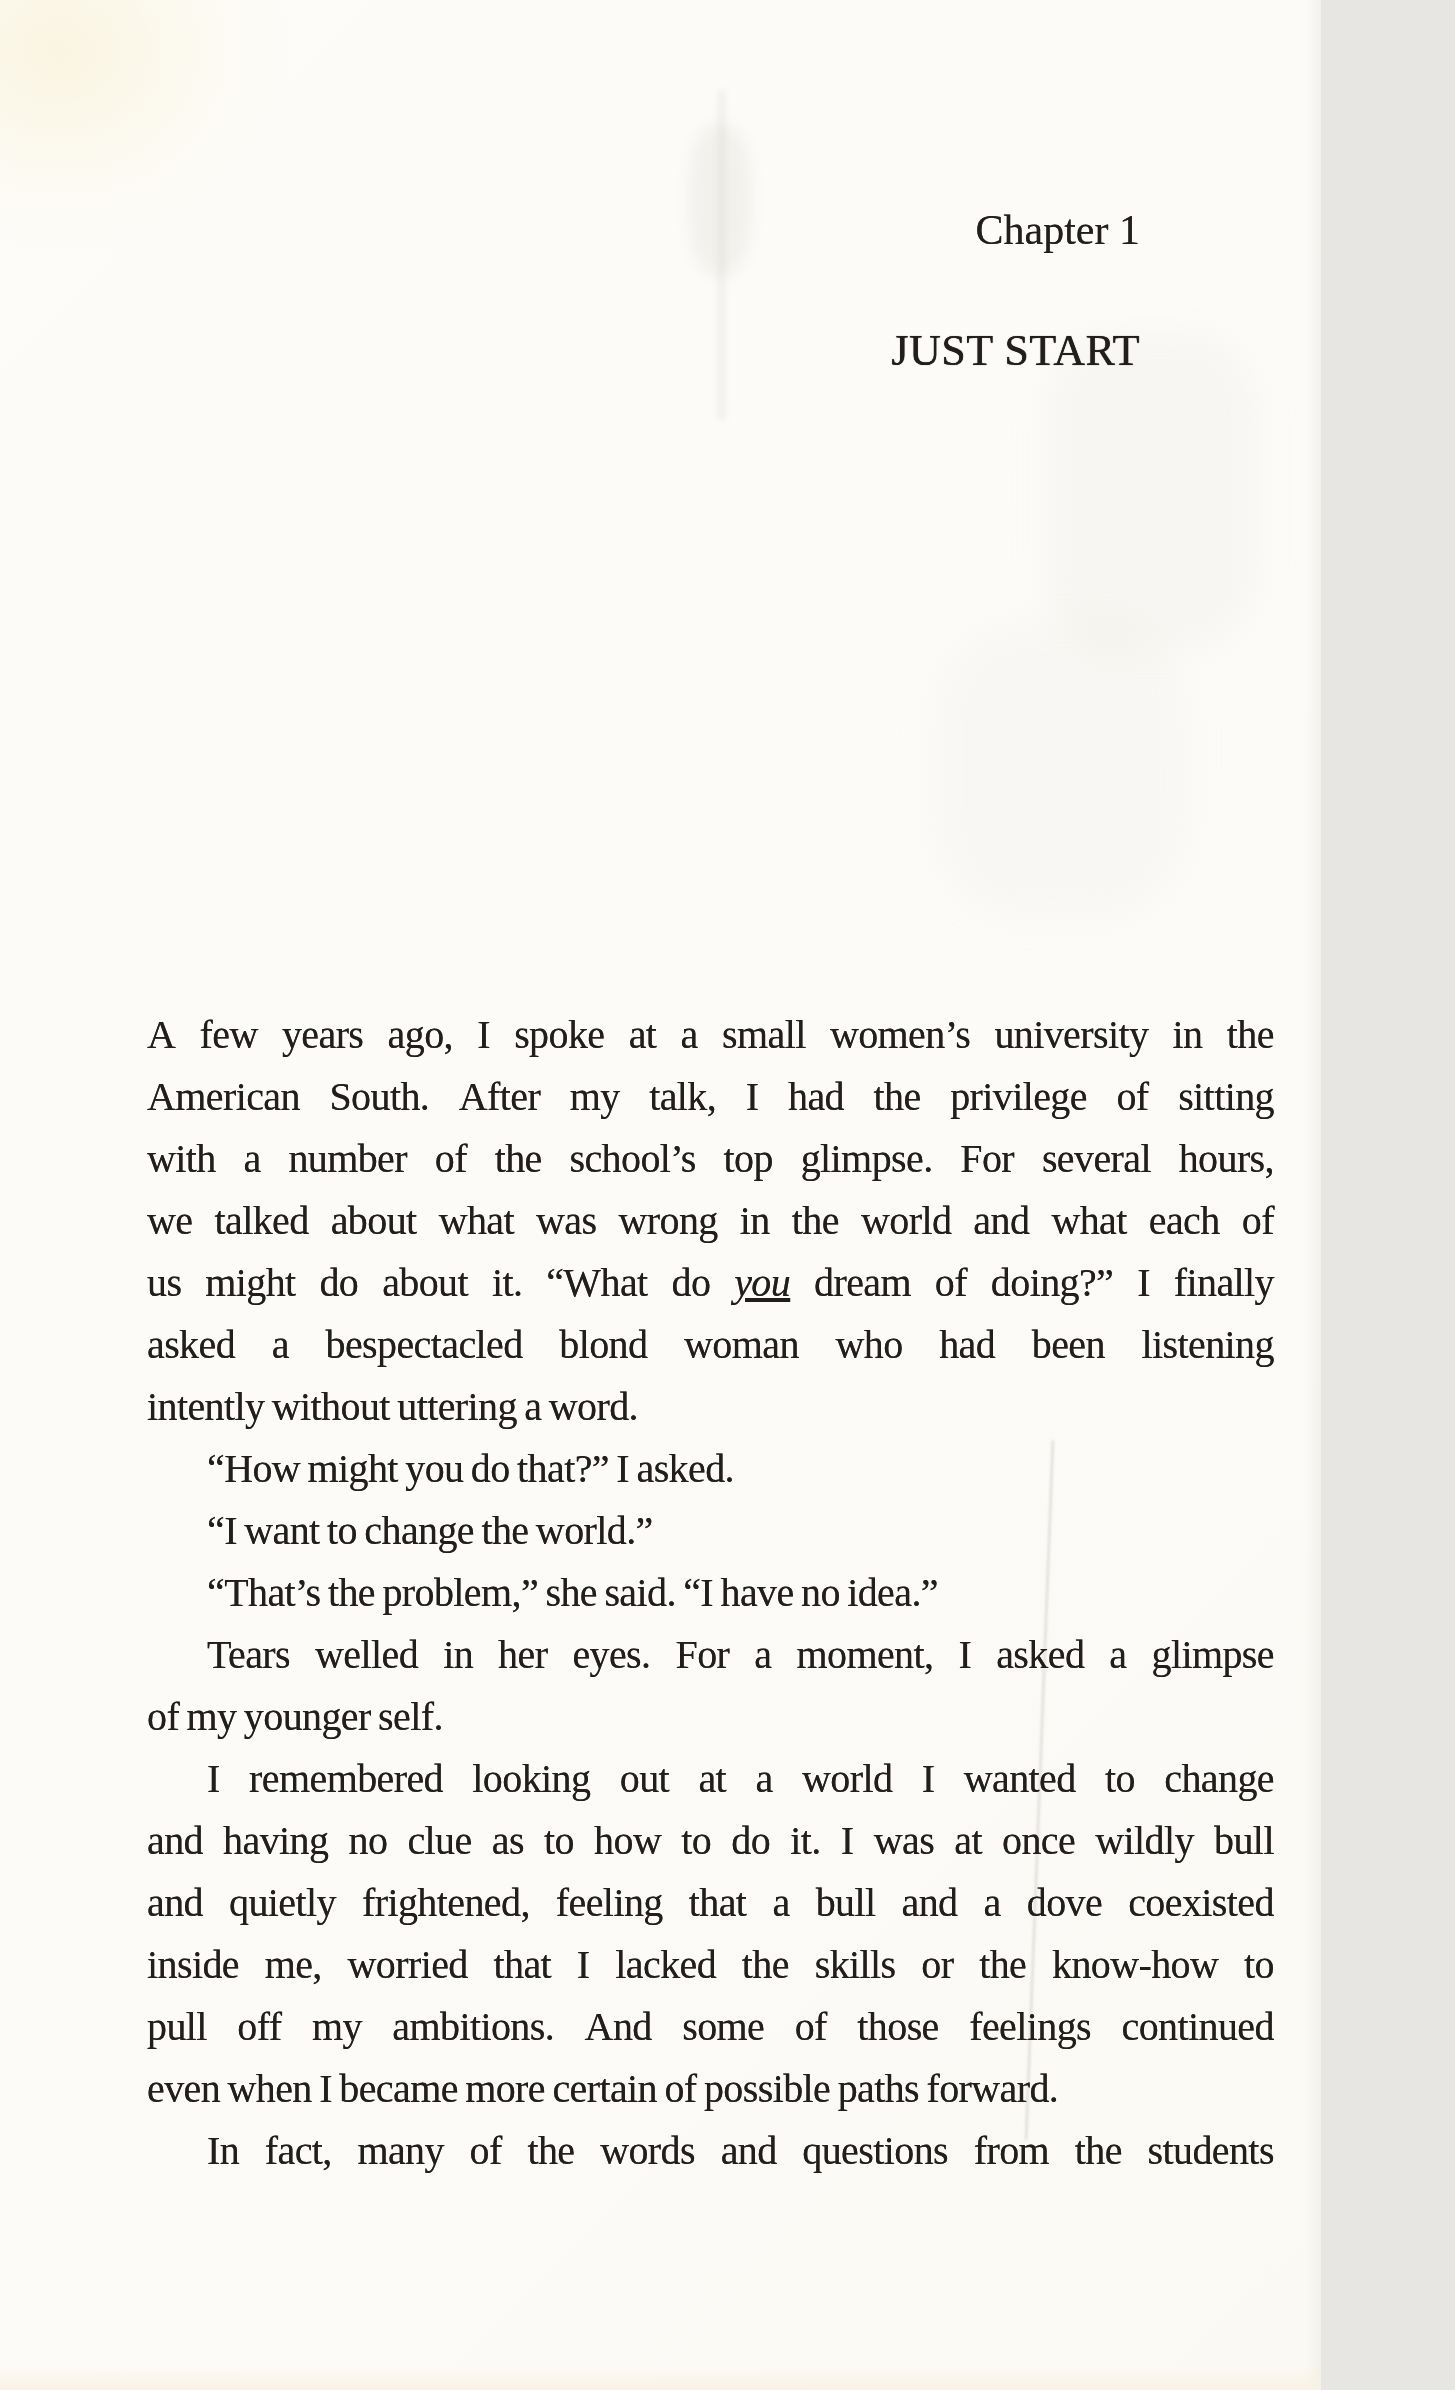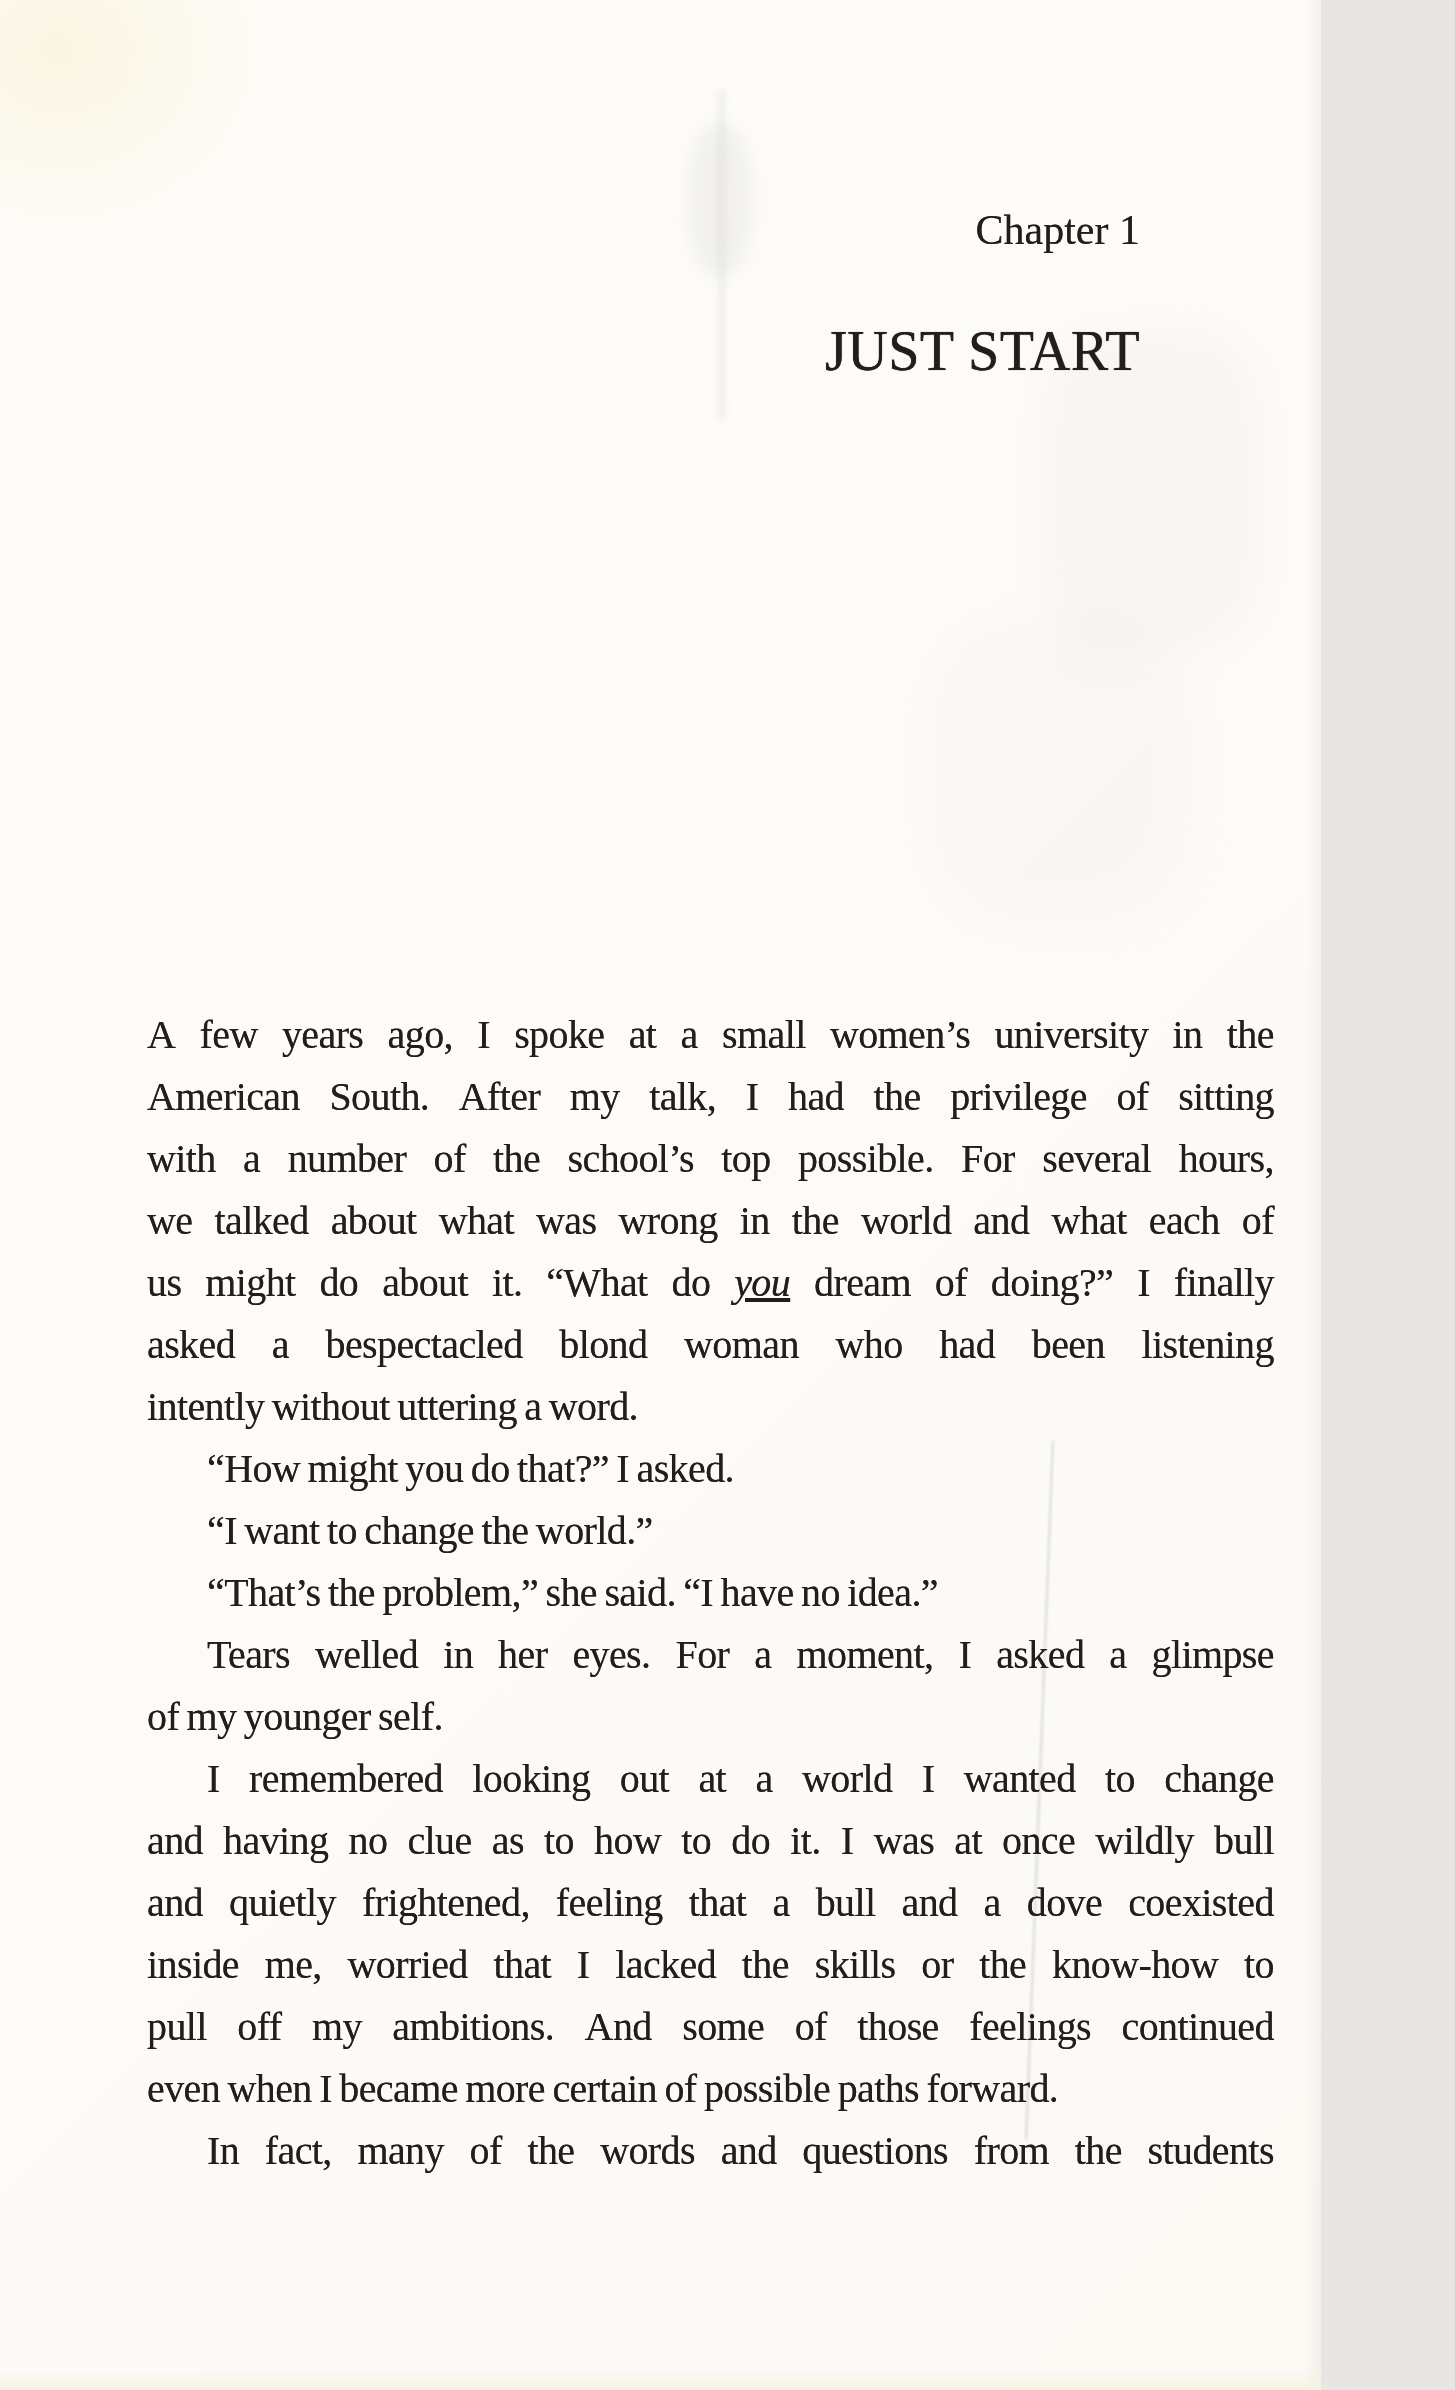--- a/index.html
+++ b/index.html
@@ -15,21 +15,21 @@
 
   
   .heading { position: absolute; top: 206px; right: 181px; text-align: right; }
   .chapter-label {
     font-size: 42px;
     line-height: 48px;
     text-shadow: 0 0 0.5px rgba(25,22,20,0.75);
   }
   .chapter-title {
     margin-top: 66px;
-    font-size: 56px;
+    font-size: 44px;
     line-height: 62px;
     letter-spacing: 0.5px;
     text-shadow: 0 0 0.8px rgba(25,22,20,0.85), 0.35px 0 0 rgba(25,22,20,0.55);
   }
 
   
   .body-text {
     position: absolute;
     left: 147px;
     top: 1004px;
@@ -140,21 +140,21 @@
           <span>sitting</span>
         </div>
         <div class="line just">
           <span>with</span>
           <span>a</span>
           <span>number</span>
           <span>of</span>
           <span>the</span>
           <span>school’s</span>
           <span>top</span>
-          <span>possible.</span>
+          <span>glimpse.</span>
           <span>For</span>
           <span>several</span>
           <span>hours,</span>
         </div>
         <div class="line just">
           <span>we</span>
           <span>talked</span>
           <span>about</span>
           <span>what</span>
           <span>was</span>

